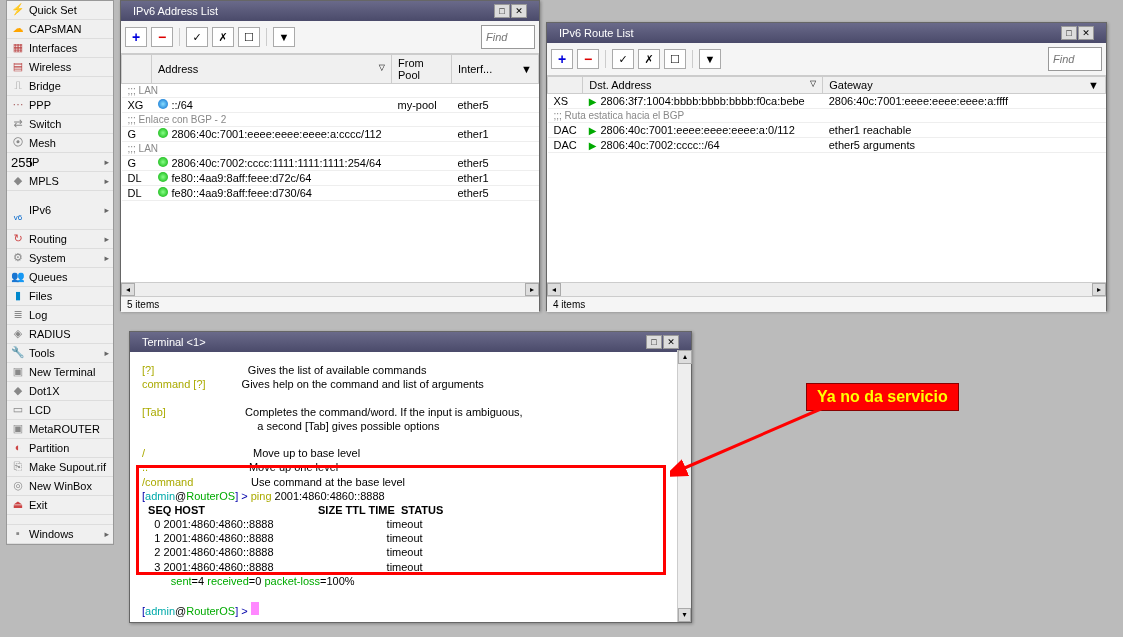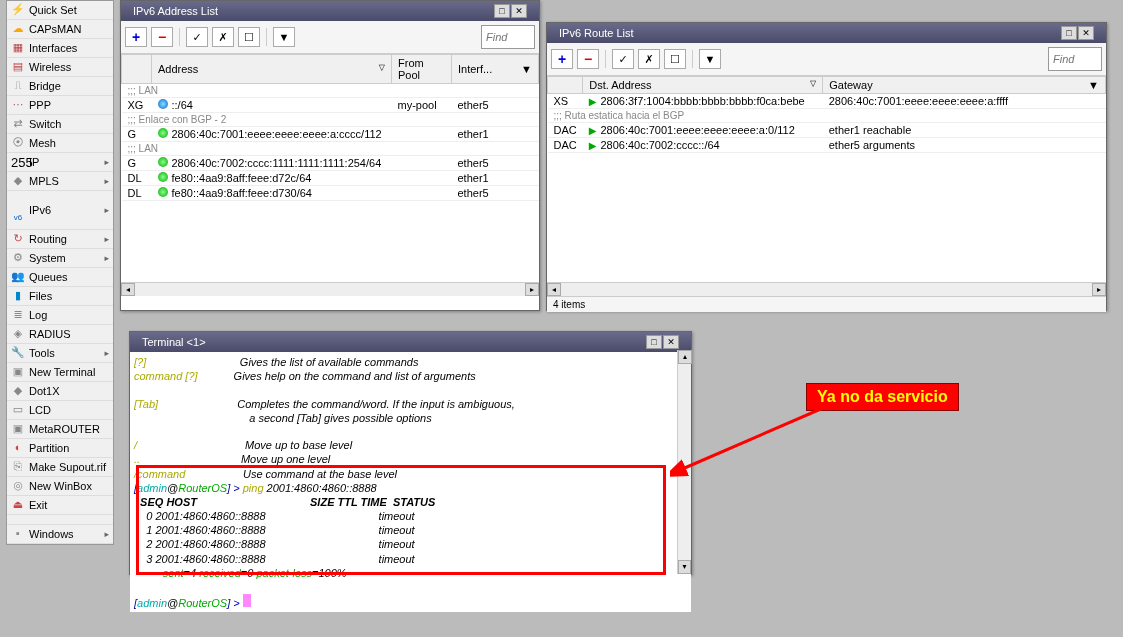--- a/index.html
+++ b/index.html
@@ -29,21 +29,21 @@
 th { background: #f0f0f0; border: 1px solid #ccc; text-align: left; padding: 2px 6px; font-weight: normal; position: relative; }
 th .sort { float: right; font-size: 8px; }
 td { border-bottom: 1px solid #eee; padding: 1px 6px; white-space: nowrap; }
 .flag-col { width: 30px; }
 .section-row td { color: #888; font-size: 10px; }
 .statusbar { border-top: 1px solid #ccc; padding: 2px 6px; background: #f5f5f5; font-size: 10px; }
 .scrollbar-h { height: 14px; background: #eee; border-top: 1px solid #ccc; display: flex; }
 .sb-arrow { width: 14px; background: #ddd; border: 1px solid #aaa; text-align: center; font-size: 8px; line-height: 12px; }
 
 
-.terminal-body { background: #fff; font-family: 'Courier New', monospace; font-size: 12px; padding: 4px; white-space: pre; line-height: 1.1; position: relative; font-style: italic; }
+.terminal-body { background: #fff; font-family: 'Courier New', monospace; font-size: 12px; padding: 12px; white-space: pre; line-height: 1.1; position: relative; }
 .t-blue { color: #00a; }
 .t-cyan { color: #0aa; }
 .t-green { color: #0a0; }
 .t-yellow { color: #aa0; }
 .cursor { display: inline-block; width: 8px; height: 13px; background: #f8f; }
 .red-box { position: absolute; border: 3px solid red; }
 
 
 .annotation { position: absolute; background: red; color: yellow; font-weight: bold; font-size: 16px; padding: 4px 10px; border: 1px solid #800; }
 .arrow-line { position: absolute; pointer-events: none; }
@@ -254,20 +254,21 @@
             <td>ether5</td>
           </tr>
         </tbody>
     </table>
   </div>
   <div class="scrollbar-h">
       <div class="sb-arrow">◂</div>
       <div style="flex:1"></div>
       <div class="sb-arrow">▸</div>
     </div>
+  <div class="statusbar">5 items</div>
 </div>
 
 <div class="window" style="left:546px; top:22px; width:561px; height:289px;">
   <div class="titlebar">
     <span>IPv6 Route List</span>
     <div class="titlebar-btns">
       <div class="tbtn">□</div>
       <div class="tbtn">✕</div>
     </div>
   </div>
@@ -314,21 +315,21 @@
     </table>
   </div>
   <div class="scrollbar-h">
       <div class="sb-arrow">◂</div>
       <div style="flex:1"></div>
       <div class="sb-arrow">▸</div>
     </div>
   <div class="statusbar">4 items</div>
 </div>
 
-<div class="window" style="left:129px; top:331px; width:563px; height:244px;">
+<div class="window" style="left:129px; top:331px; width:563px; height:292px;">
   <div class="titlebar">
     <span>Terminal &lt;1&gt;</span>
     <div class="titlebar-btns">
       <div class="tbtn">□</div>
       <div class="tbtn">✕</div>
     </div>
   </div>
   <div class="terminal-body" style="height:260px;position:relative"><span class="t-yellow">[?]</span>             <span>Gives the list of available commands</span>
 <span class="t-yellow">command [?]</span>     <span>Gives help on the command and list of arguments</span>
 

